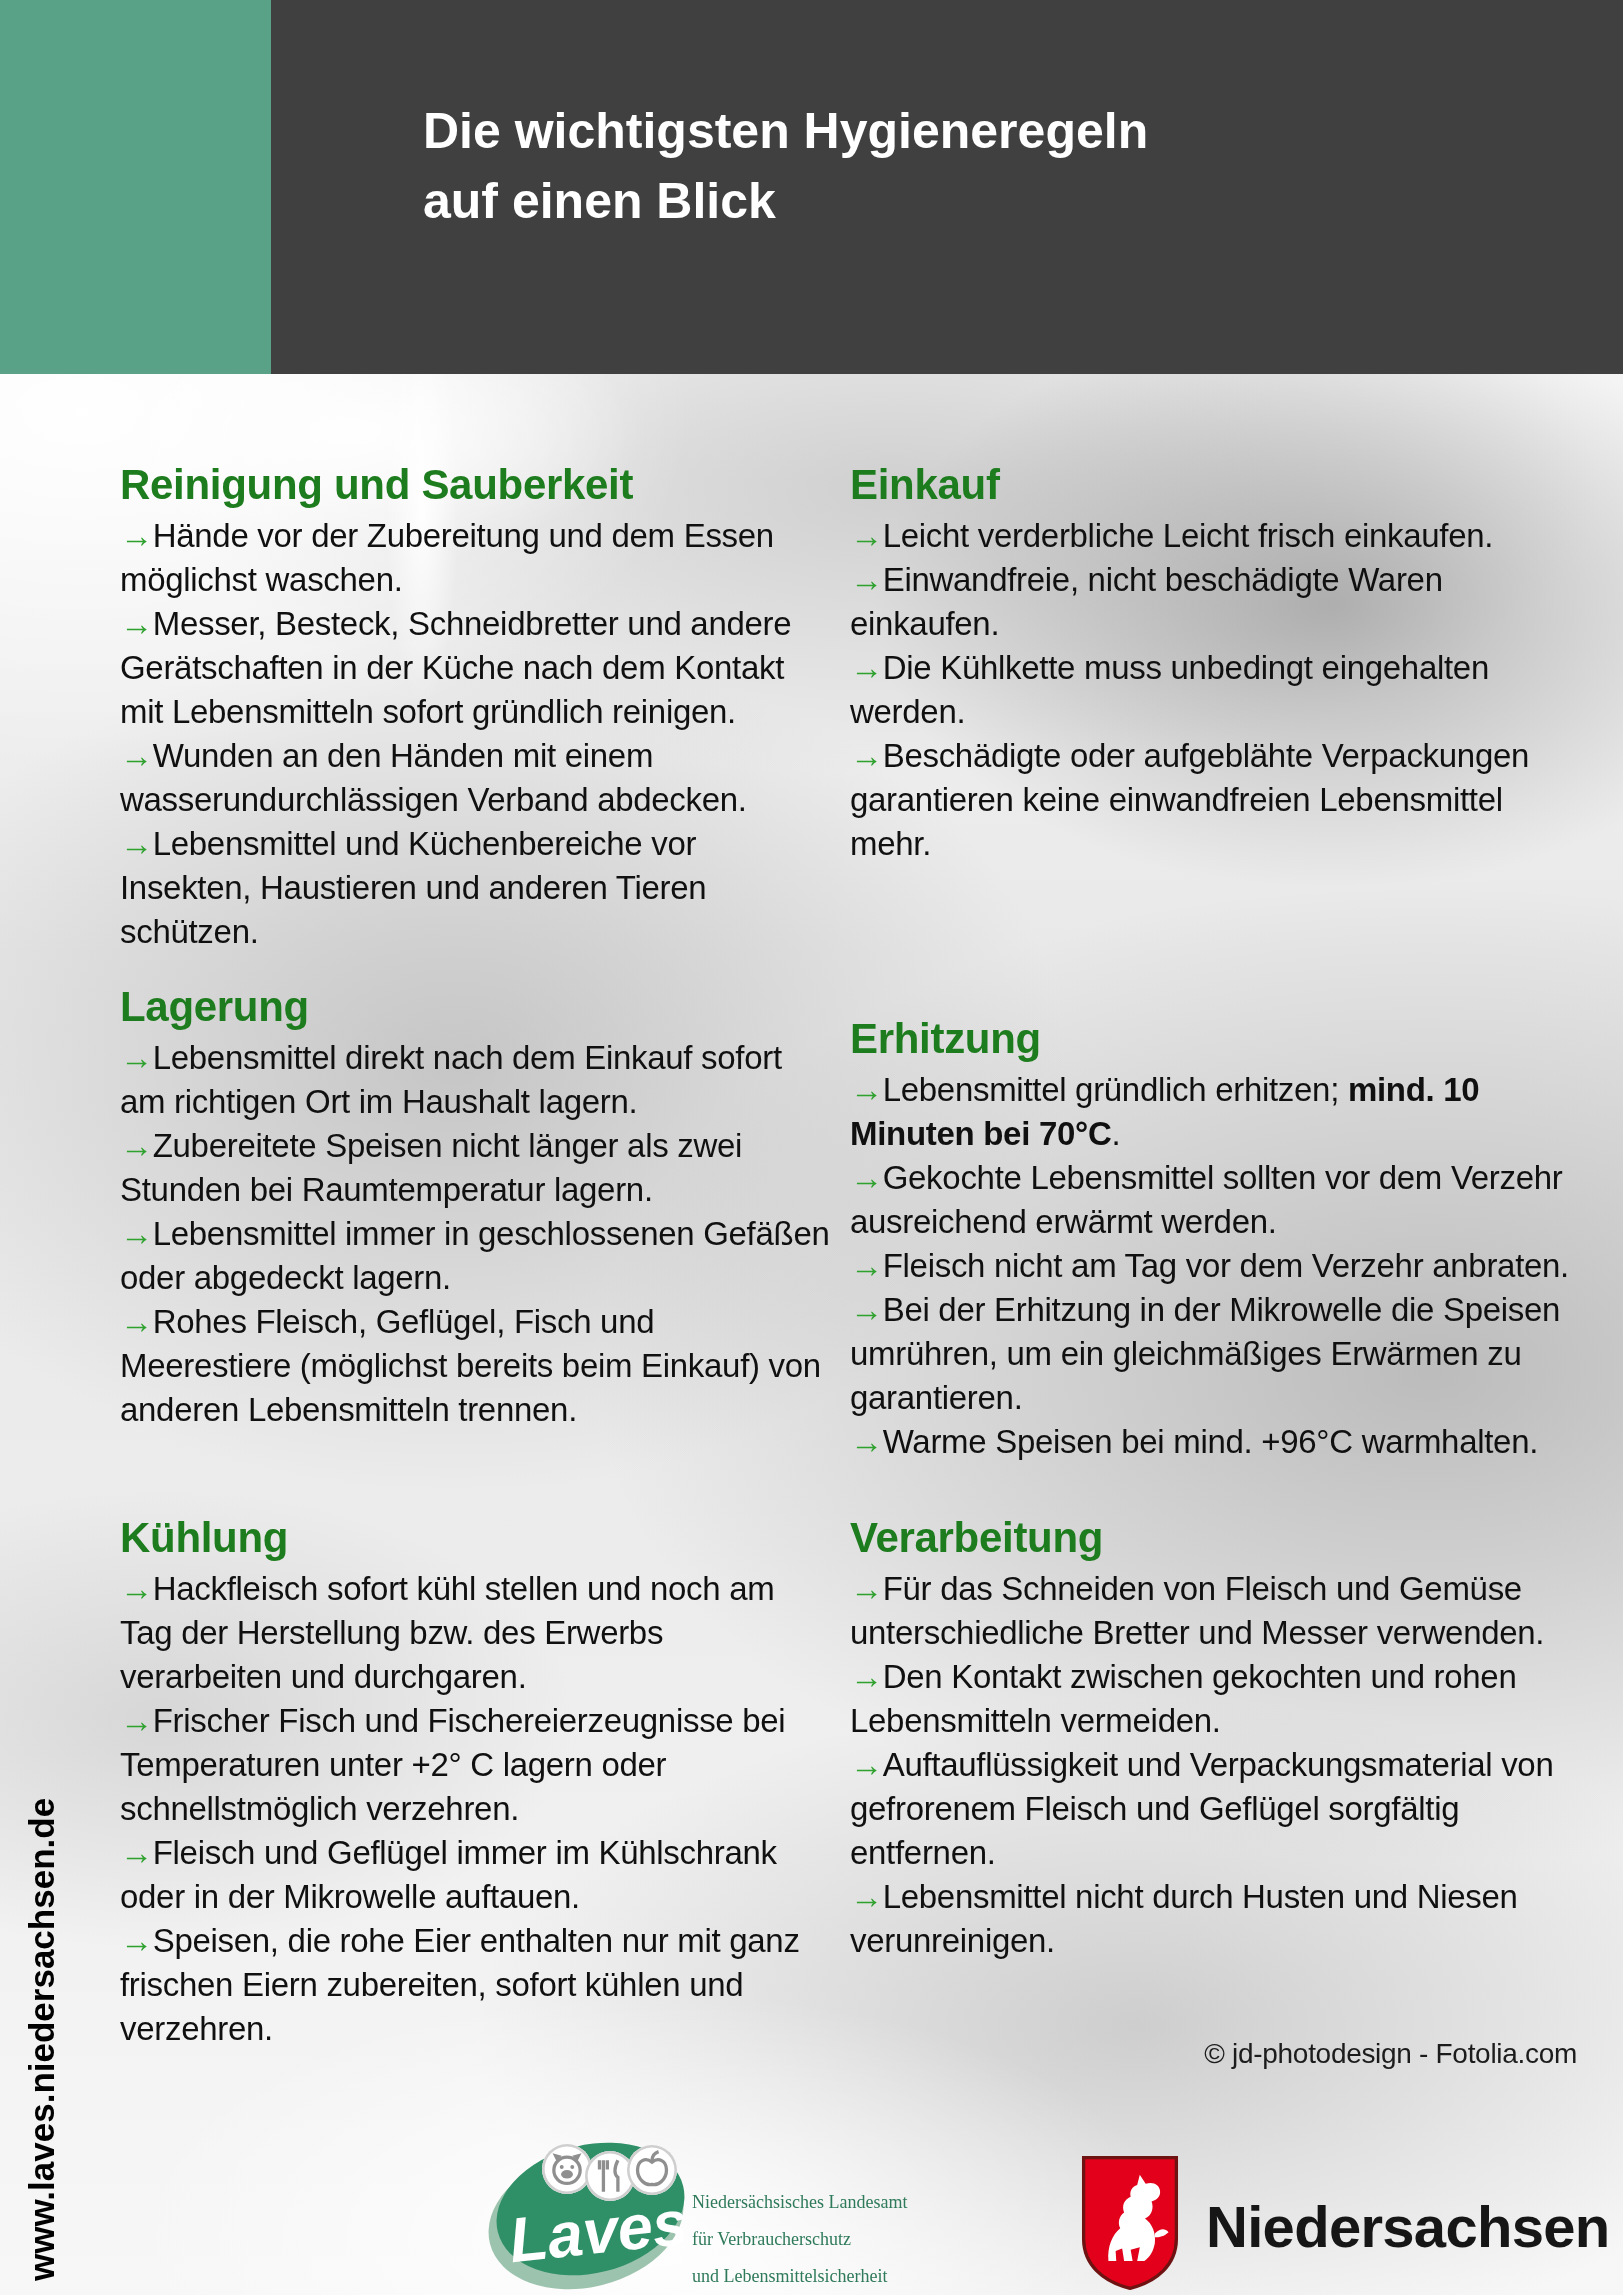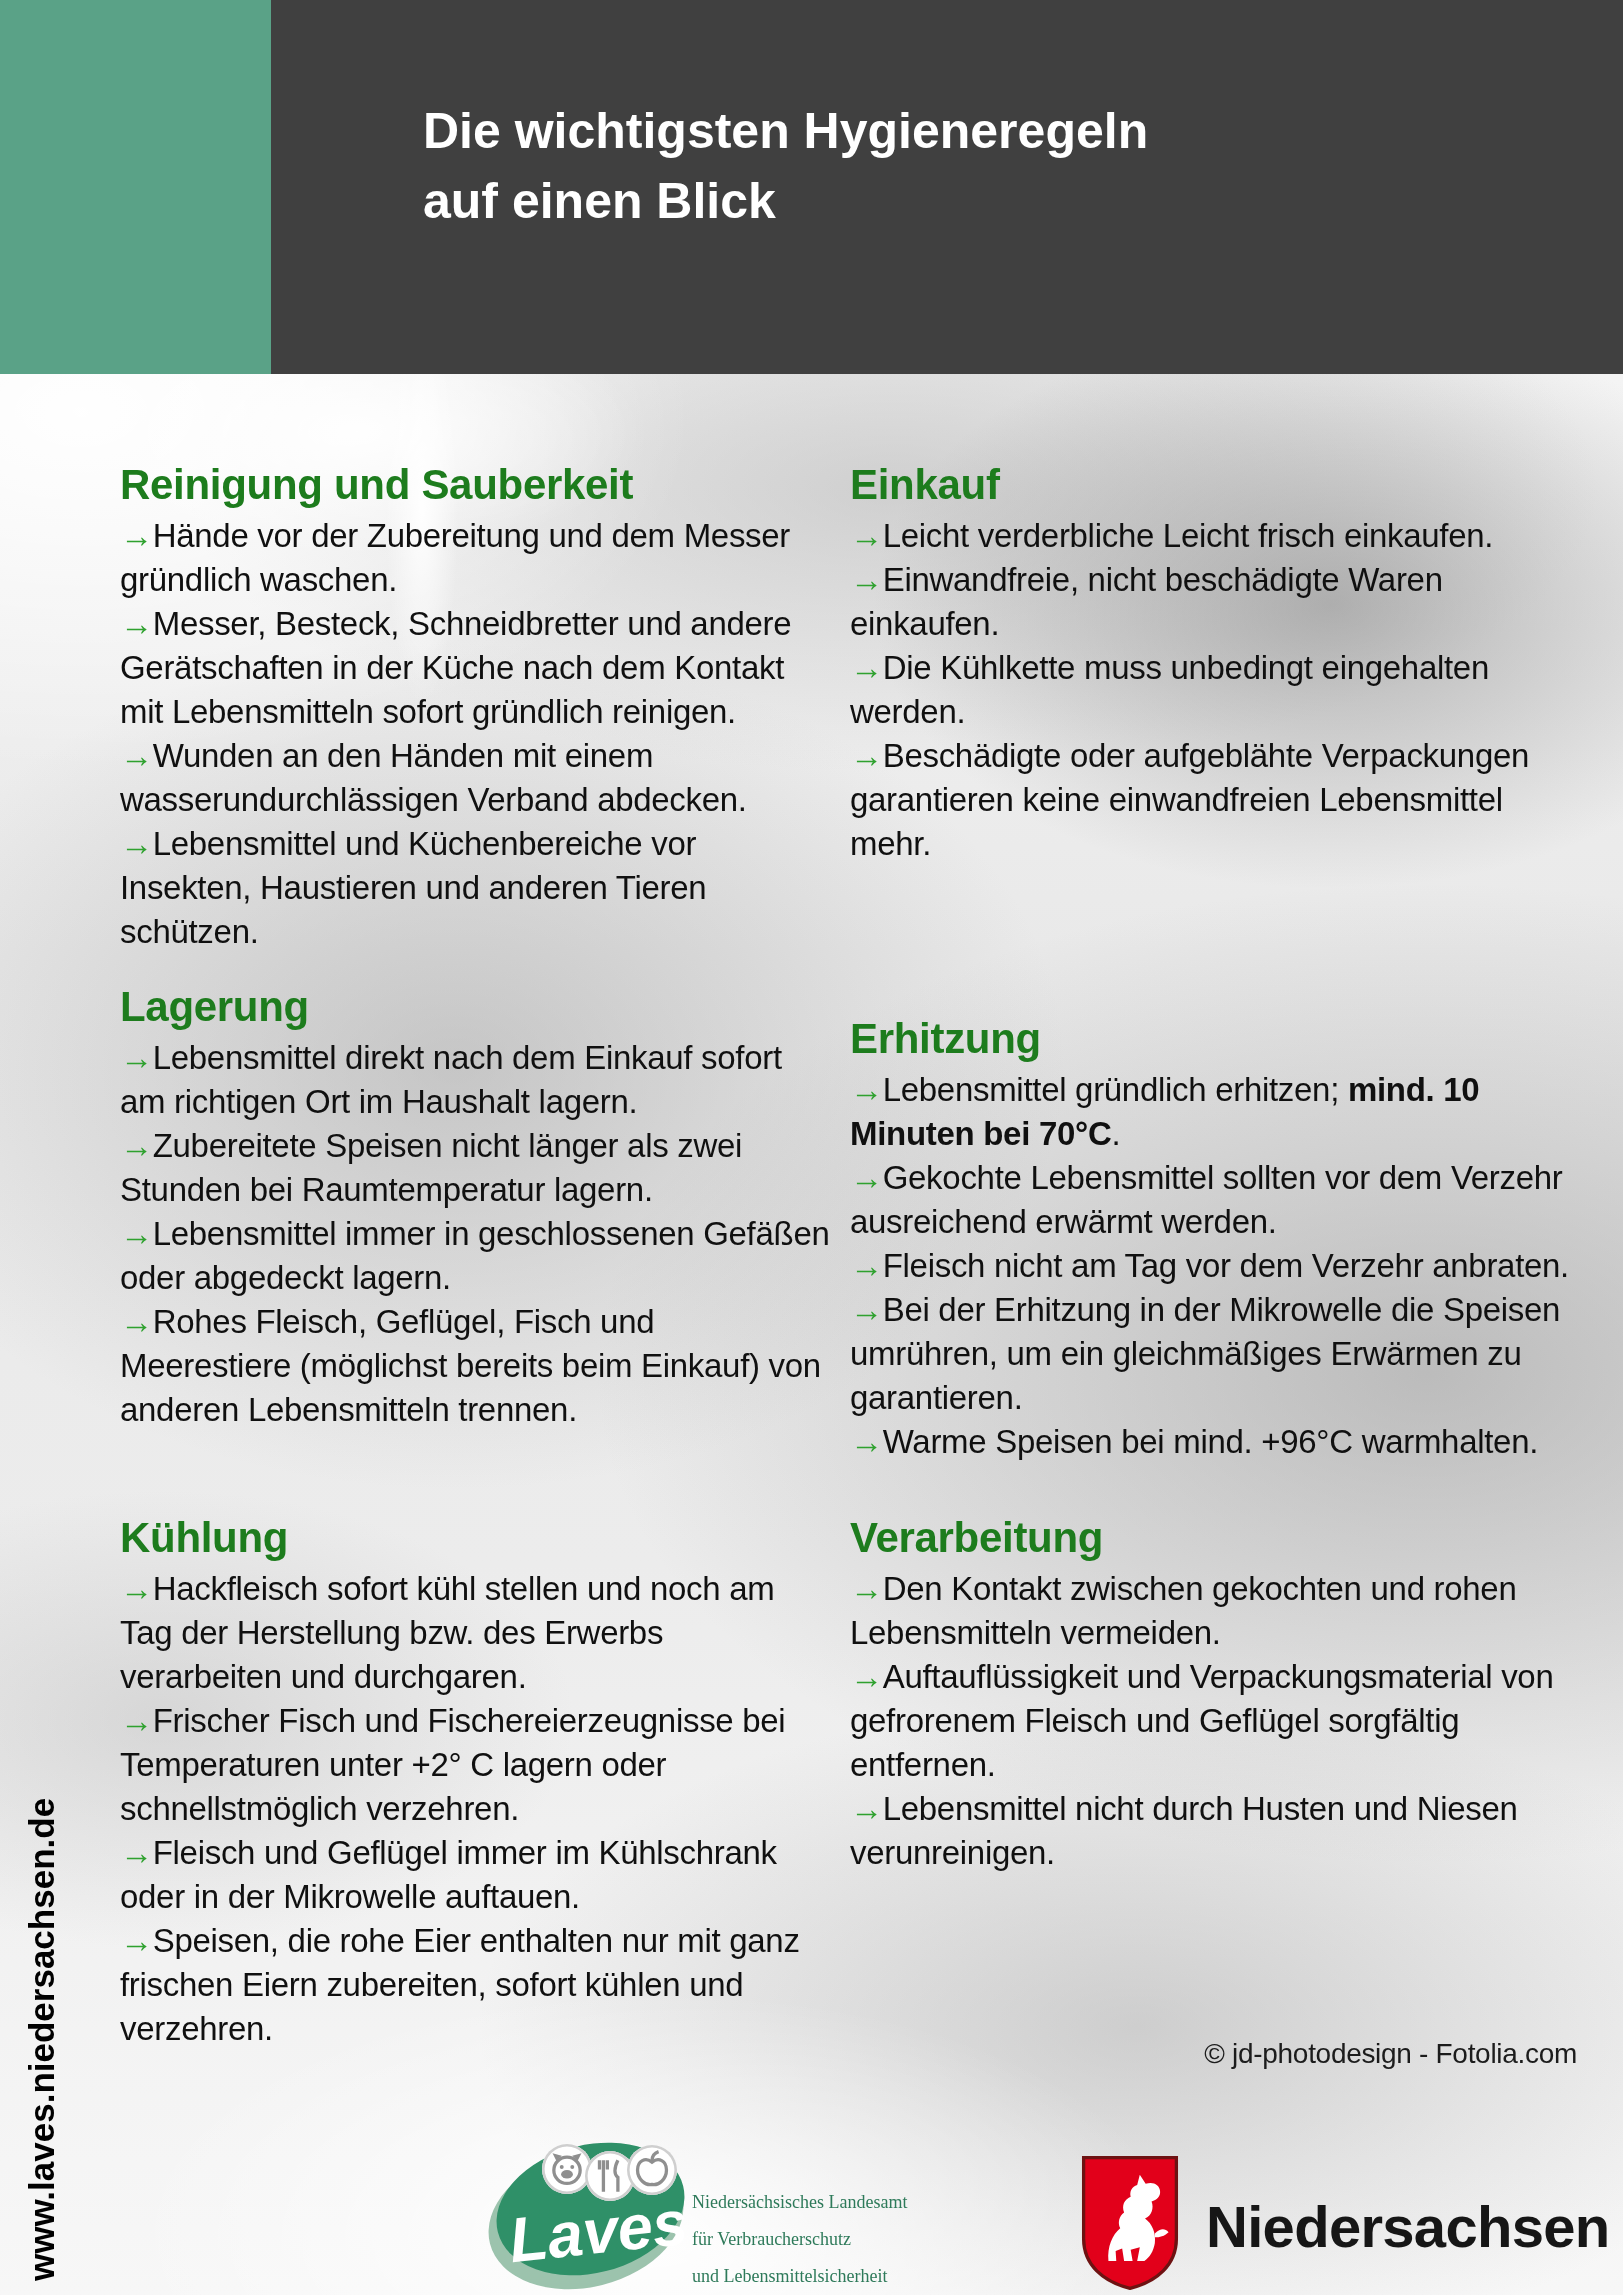--- a/index.html
+++ b/index.html
@@ -81,21 +81,21 @@
     <div class="header-accent"></div>
     <div class="page-title">
       <div>Die wichtigsten Hygieneregeln</div>
       <div>auf einen Blick</div>
     </div>
   </div>
 
   <div class="sec sec-reinigung">
     <h2>Reinigung und Sauberkeit</h2>
     <div>
-        <div class="item"><span class="arrow">→</span><span>Hände vor der Zubereitung und dem Messer gründlich waschen.</span></div>
+        <div class="item"><span class="arrow">→</span><span>Hände vor der Zubereitung und dem Essen möglichst waschen.</span></div>
         <div class="item"><span class="arrow">→</span><span>Messer, Besteck, Schneidbretter und andere Gerätschaften in der Küche nach dem Kontakt mit Lebensmitteln sofort gründlich reinigen.</span></div>
         <div class="item"><span class="arrow">→</span><span>Wunden an den Händen mit einem wasserundurchlässigen Verband abdecken.</span></div>
         <div class="item"><span class="arrow">→</span><span>Lebensmittel und Küchenbereiche vor Insekten, Haustieren und anderen Tieren schützen.</span></div>
       </div>
   </div>
 
   <div class="sec sec-einkauf">
     <h2>Einkauf</h2>
     <div>
         <div class="item"><span class="arrow">→</span><span>Leicht verderbliche Leicht frisch einkaufen.</span></div>
@@ -132,20 +132,21 @@
         <div class="item"><span class="arrow">→</span><span>Hackfleisch sofort kühl stellen und noch am Tag der Herstellung bzw. des Erwerbs verarbeiten und durchgaren.</span></div>
         <div class="item"><span class="arrow">→</span><span>Frischer Fisch und Fischereierzeugnisse bei Temperaturen unter +2° C lagern oder schnellstmöglich verzehren.</span></div>
         <div class="item"><span class="arrow">→</span><span>Fleisch und Geflügel immer im Kühlschrank oder in der Mikrowelle auftauen.</span></div>
         <div class="item"><span class="arrow">→</span><span>Speisen, die rohe Eier enthalten nur mit ganz frischen Eiern zubereiten, sofort kühlen und verzehren.</span></div>
       </div>
   </div>
 
   <div class="sec sec-verarbeitung">
     <h2>Verarbeitung</h2>
     <div>
+        <div class="item"><span class="arrow">→</span><span>Für das Schneiden von Fleisch und Gemüse unterschiedliche Bretter und Messer verwenden.</span></div>
         <div class="item"><span class="arrow">→</span><span>Den Kontakt zwischen gekochten und rohen Lebensmitteln vermeiden.</span></div>
         <div class="item"><span class="arrow">→</span><span>Auftauflüssigkeit und Verpackungsmaterial von gefrorenem Fleisch und Geflügel sorgfältig entfernen.</span></div>
         <div class="item"><span class="arrow">→</span><span>Lebensmittel nicht durch Husten und Niesen verunreinigen.</span></div>
       </div>
   </div>
 
   <div class="credit">© jd-photodesign - Fotolia.com</div>
 
   <div class="vert-url">www.laves.niedersachsen.de</div>
 

